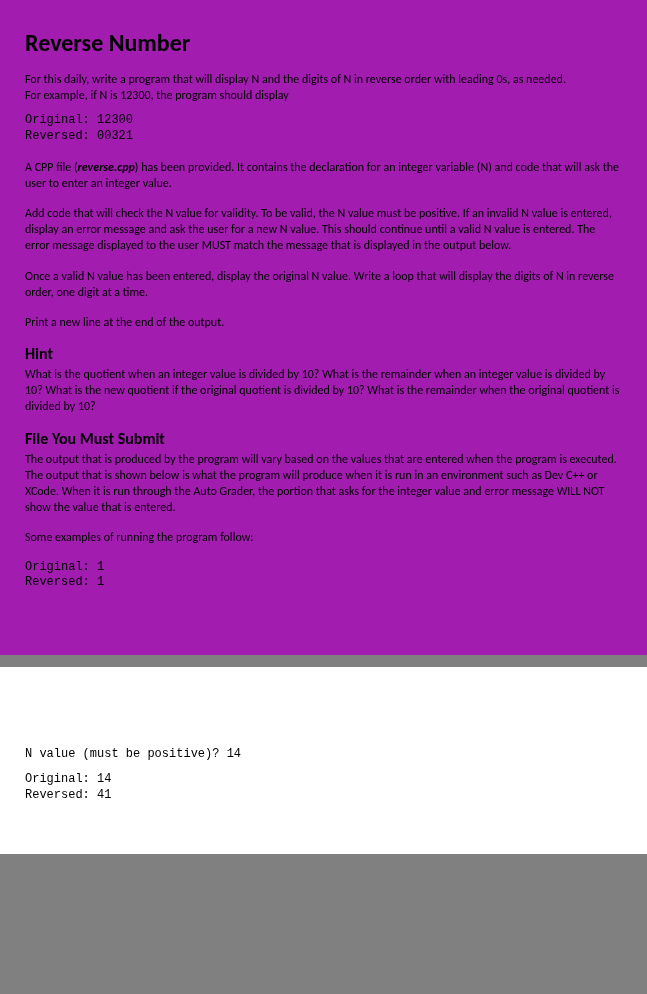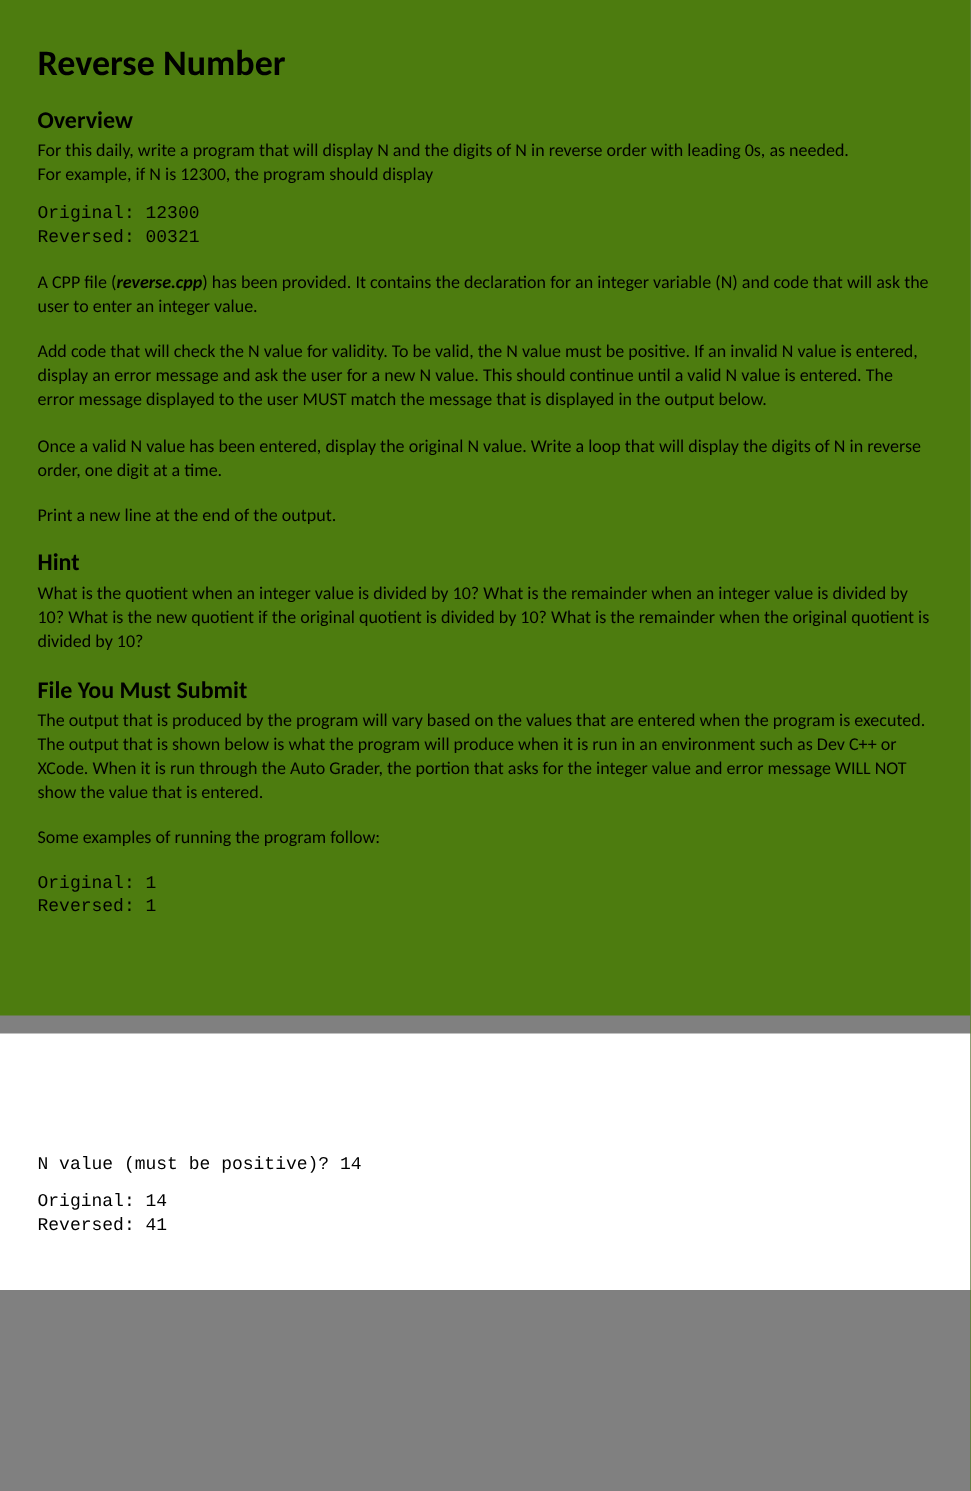--- a/index.html
+++ b/index.html
@@ -8,27 +8,27 @@
       padding: 0;
     }
     body {
       background: #808080;
       font-family: Calibri, Arial, sans-serif;
       color: #000;
       padding: 0;
       width: 647px;
     }
     .page {
-      background: #4d7c0f;
+      background: #a21caf;
       padding: 28px 25px 50px 25px;
       margin-bottom: 12px;
     }
     .page2 {
       background: #fff;
-      padding: 80px 25px 20px 25px;
+      padding: 80px 25px 36px 25px;
     }
     h1 {
       font-size: 24px;
       font-weight: bold;
       margin-bottom: 14px;
     }
     h2 {
       font-size: 16px;
       font-weight: bold;
       margin-top: 10px;
@@ -61,21 +61,20 @@
       display: inline;
       margin-top: 35px;
     }
   </style>
 </head>
 <body>
 
 <div class="page">
   <h1>Reverse Number</h1>
 
-  <h2>Overview</h2>
   <p>For this daily, write a program that will display N and the digits of N in reverse order with leading 0s, as needed.</p>
   <p>For example, if N is 12300, the program should display</p>
 
   <pre class="code-block">Original: 12300
 Reversed: 00321</pre>
 
   <p class="para-spaced">
     <span class="inline">A CPP file (</span><span class="bold-ital inline">reverse.cpp</span><span class="inline">) has been provided. It contains the declaration for an integer variable (N) and code that will ask the user to enter an integer value.</span>
   </p>
 

